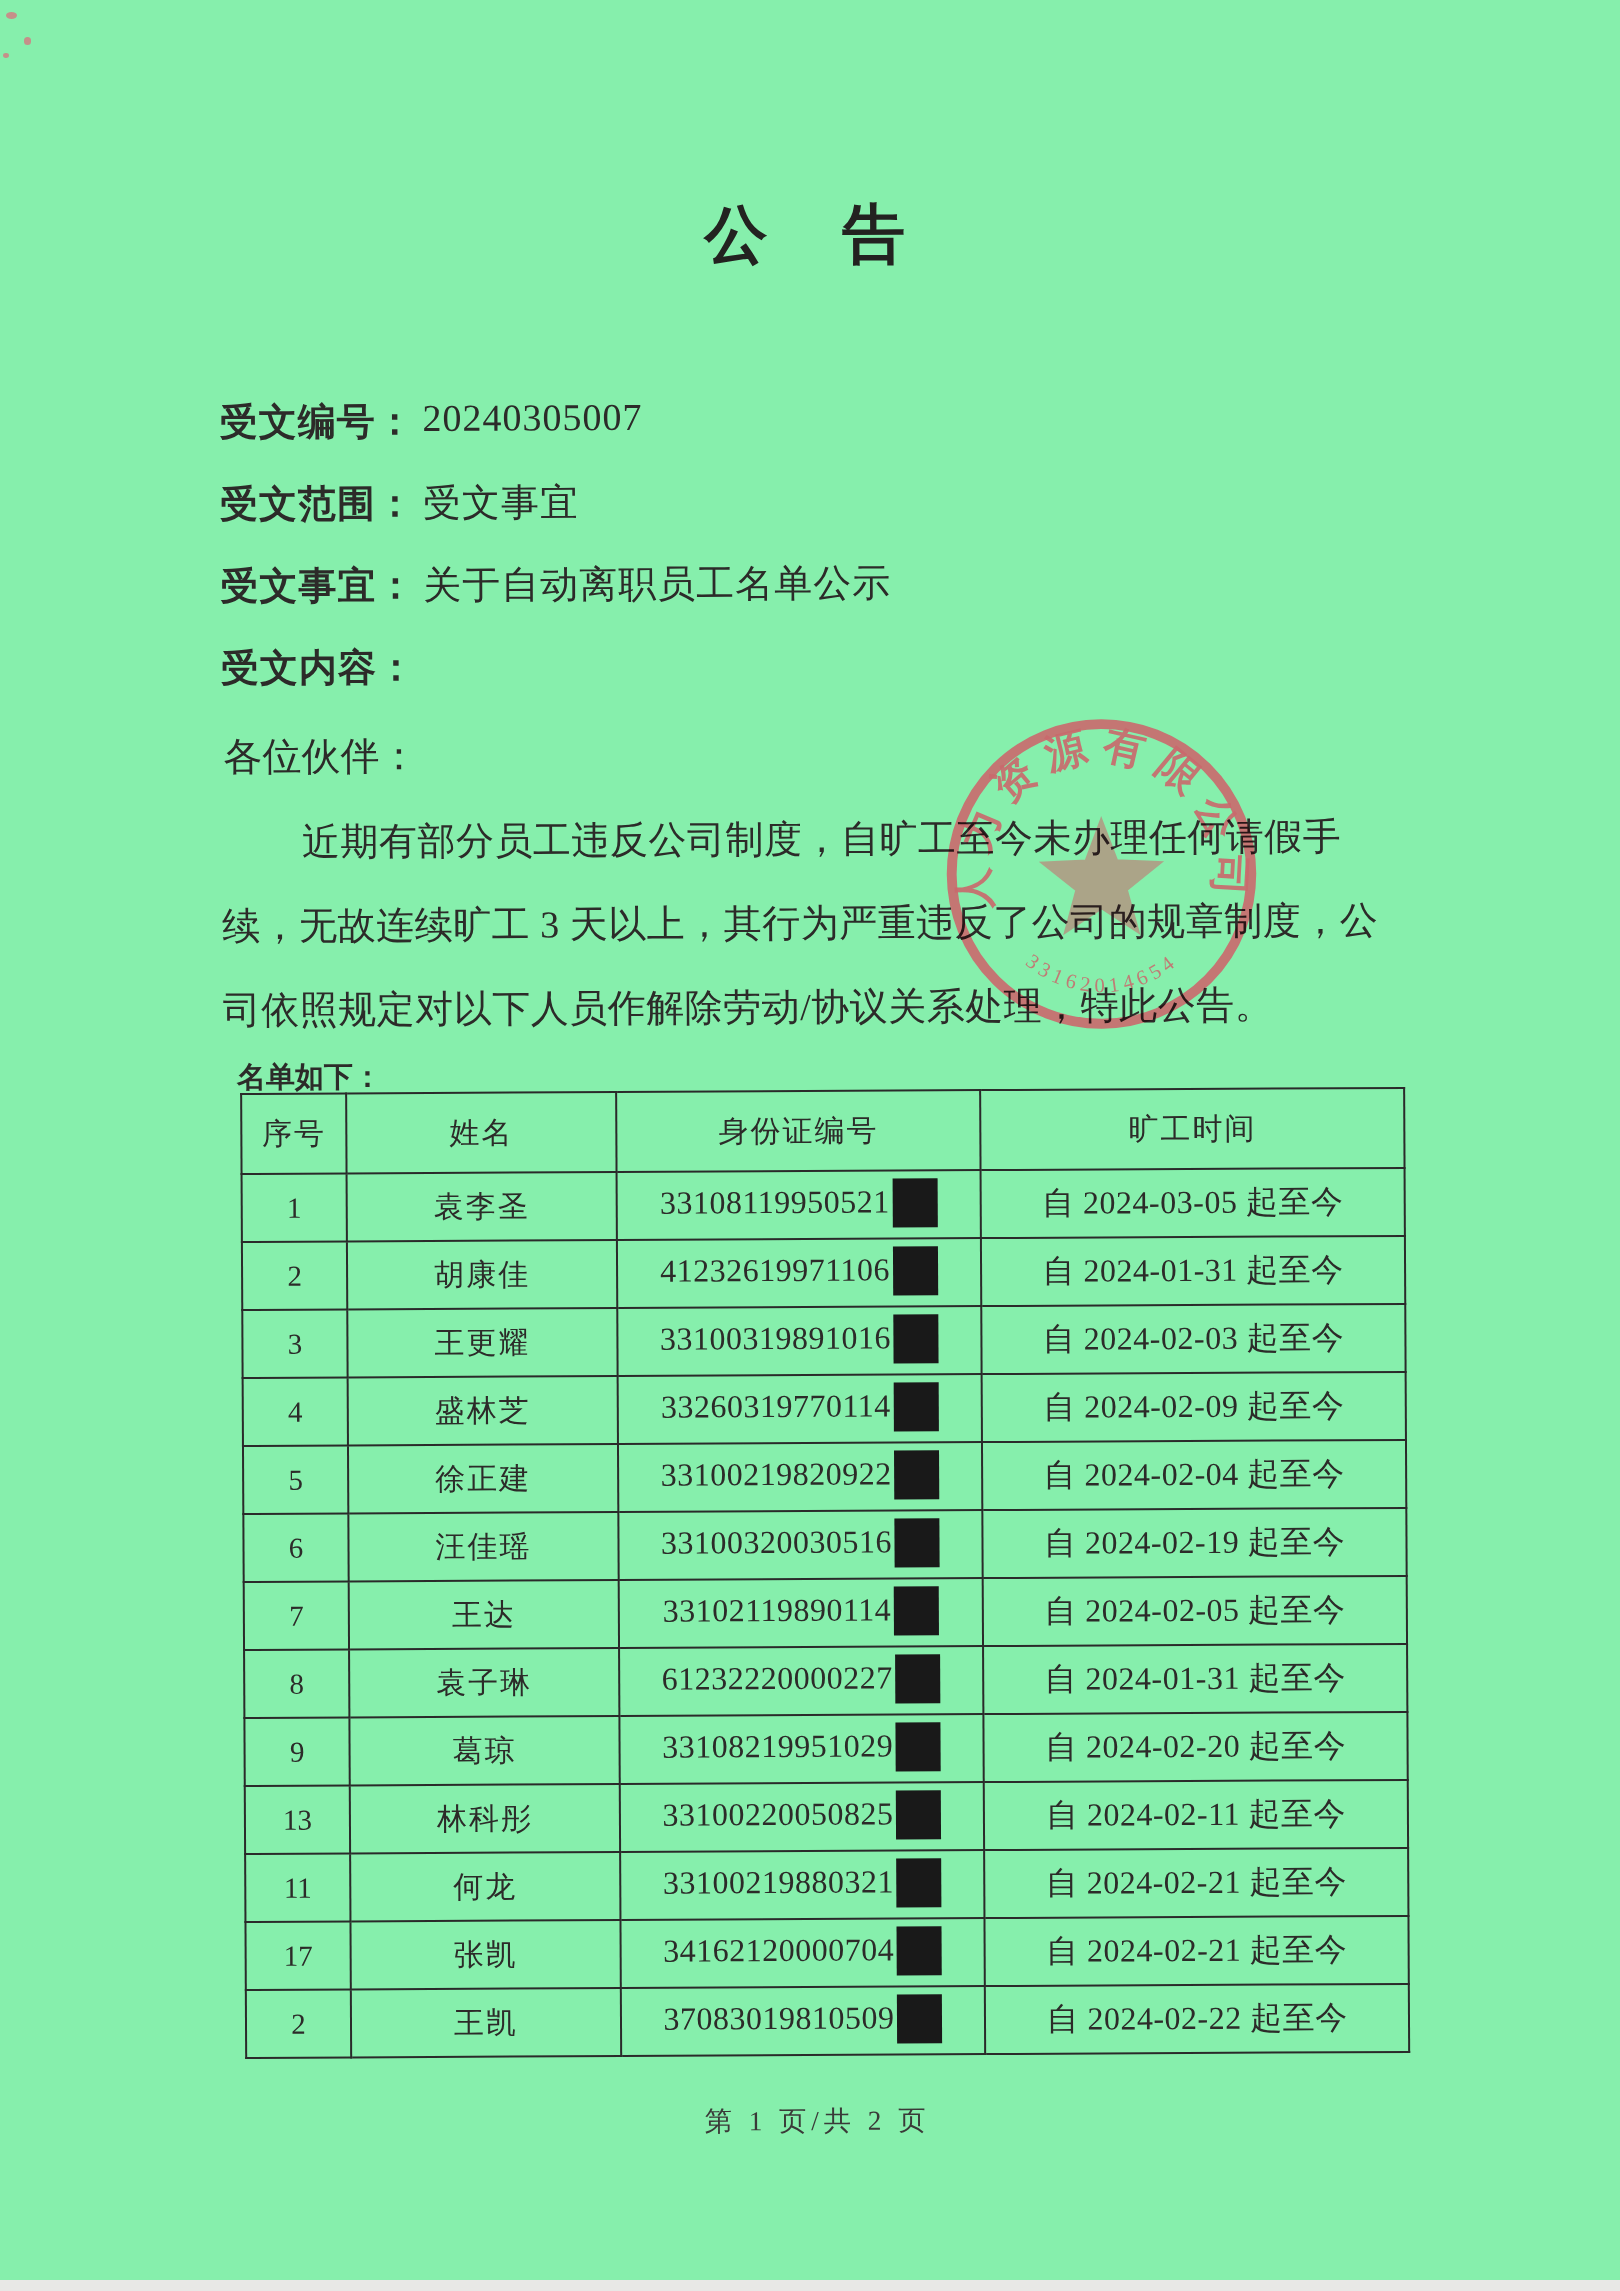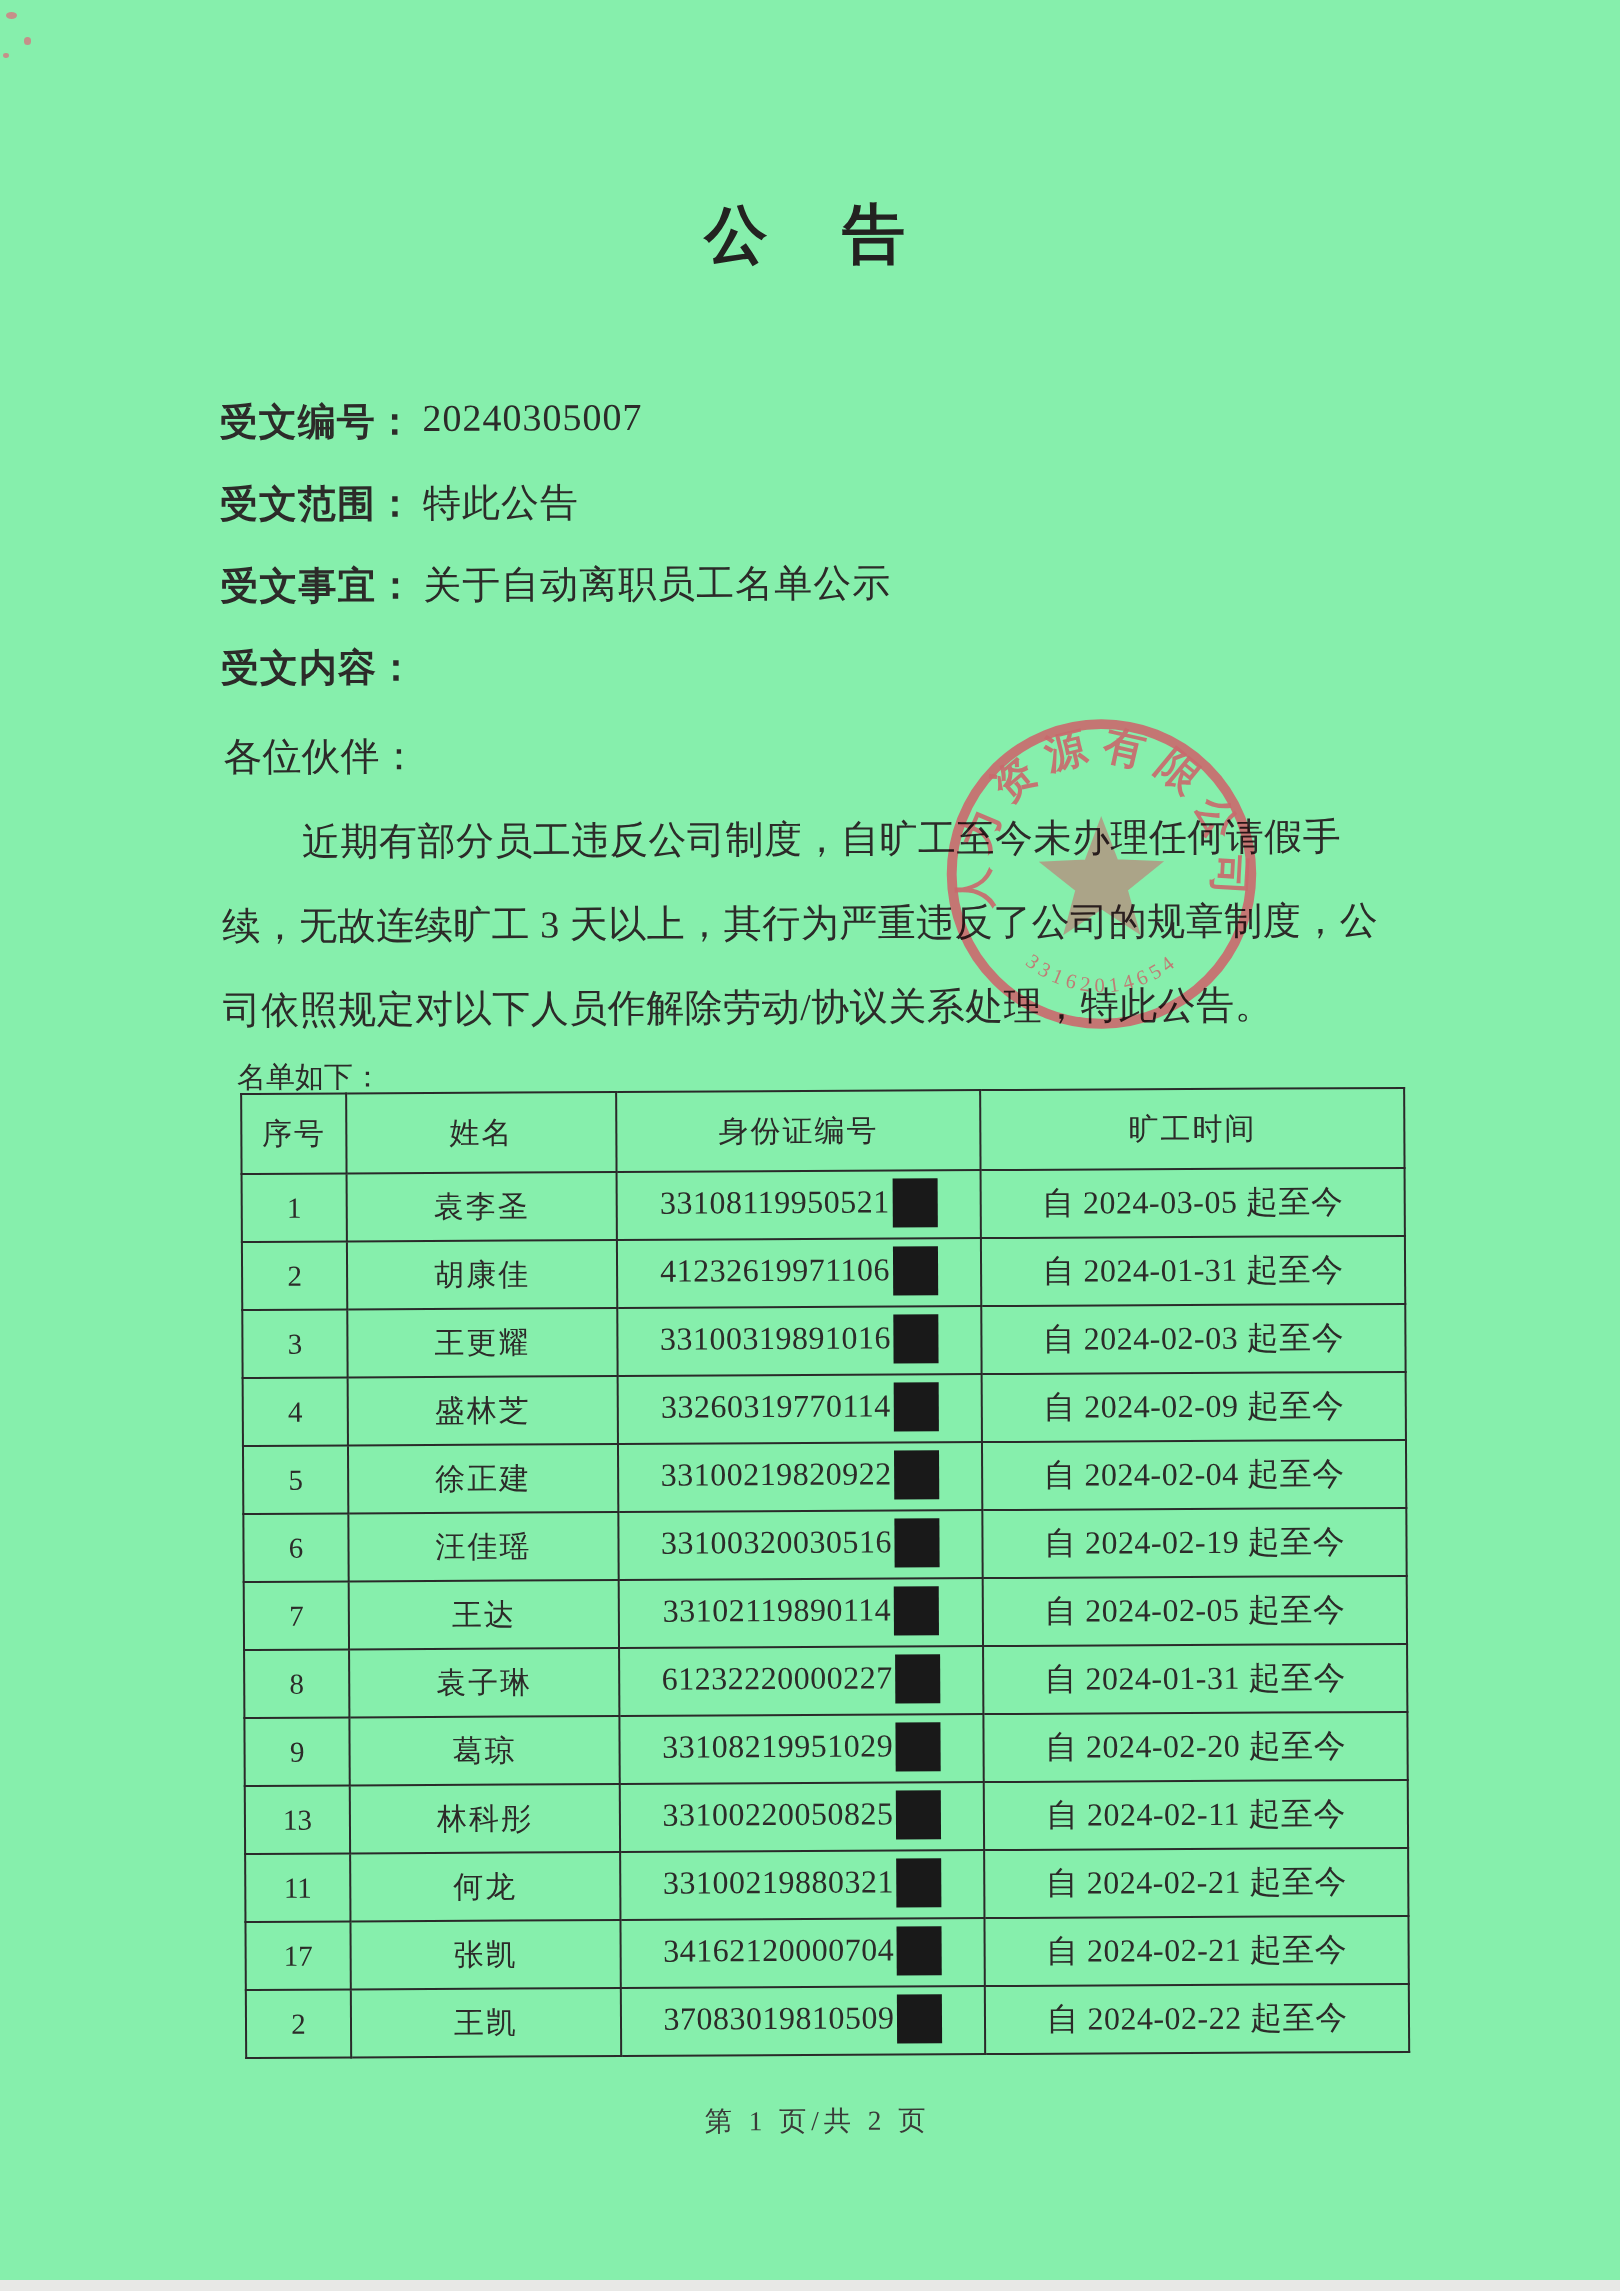--- a/index.html
+++ b/index.html
@@ -21,21 +21,21 @@
   .field { height:82px; display:flex; align-items:flex-start; font-size:38px; white-space:nowrap; }
   .field .lbl { font-weight:bold; letter-spacing:1px; }
   .field .val { margin-left:7.8px; letter-spacing:1px; }
 
   .salutation { position:absolute; top:727px; left:223px; font-size:39px; }
 
   .paragraph { position:absolute; top:814px; left:221px; width:1186px; }
   .pline { height:84px; font-size:38px; letter-spacing:0.5px; white-space:nowrap; }
   .pline.indent { text-indent:80px; }
 
-  .list-intro { position:absolute; top:1055px; left:235px; font-size:29px; font-weight:normal; }
+  .list-intro { position:absolute; top:1055px; left:235px; font-size:29px; font-weight:bold; }
 
   .emp-table { position:absolute; top:1090px; left:238px; border-collapse:collapse;
                border:2.9px solid #2a2a2a; background:transparent; }
   .emp-table th, .emp-table td {
     border:2px solid #2a2a2a; text-align:center; vertical-align:middle;
     padding:0; font-weight:normal;
   }
   .emp-table th { height:78px; font-size:30px; letter-spacing:2px; }
   .emp-table td { height:66px; }
   .c-no  { width:103px; font-size:29px;margin-left:28px; }
@@ -72,21 +72,21 @@
 
     <div class="doc-title">公　告</div>
 
     <div class="fields">
       <div class="field">
         <span class="lbl">受文编号：</span>
         <span class="val">20240305007</span>
       </div>
       <div class="field">
         <span class="lbl">受文范围：</span>
-        <span class="val">特此公告</span>
+        <span class="val">受文事宜</span>
       </div>
       <div class="field">
         <span class="lbl">受文事宜：</span>
         <span class="val">关于自动离职员工名单公示</span>
       </div>
       <div class="field">
         <span class="lbl">受文内容：</span>
         <span class="val"></span>
       </div>
     </div>

